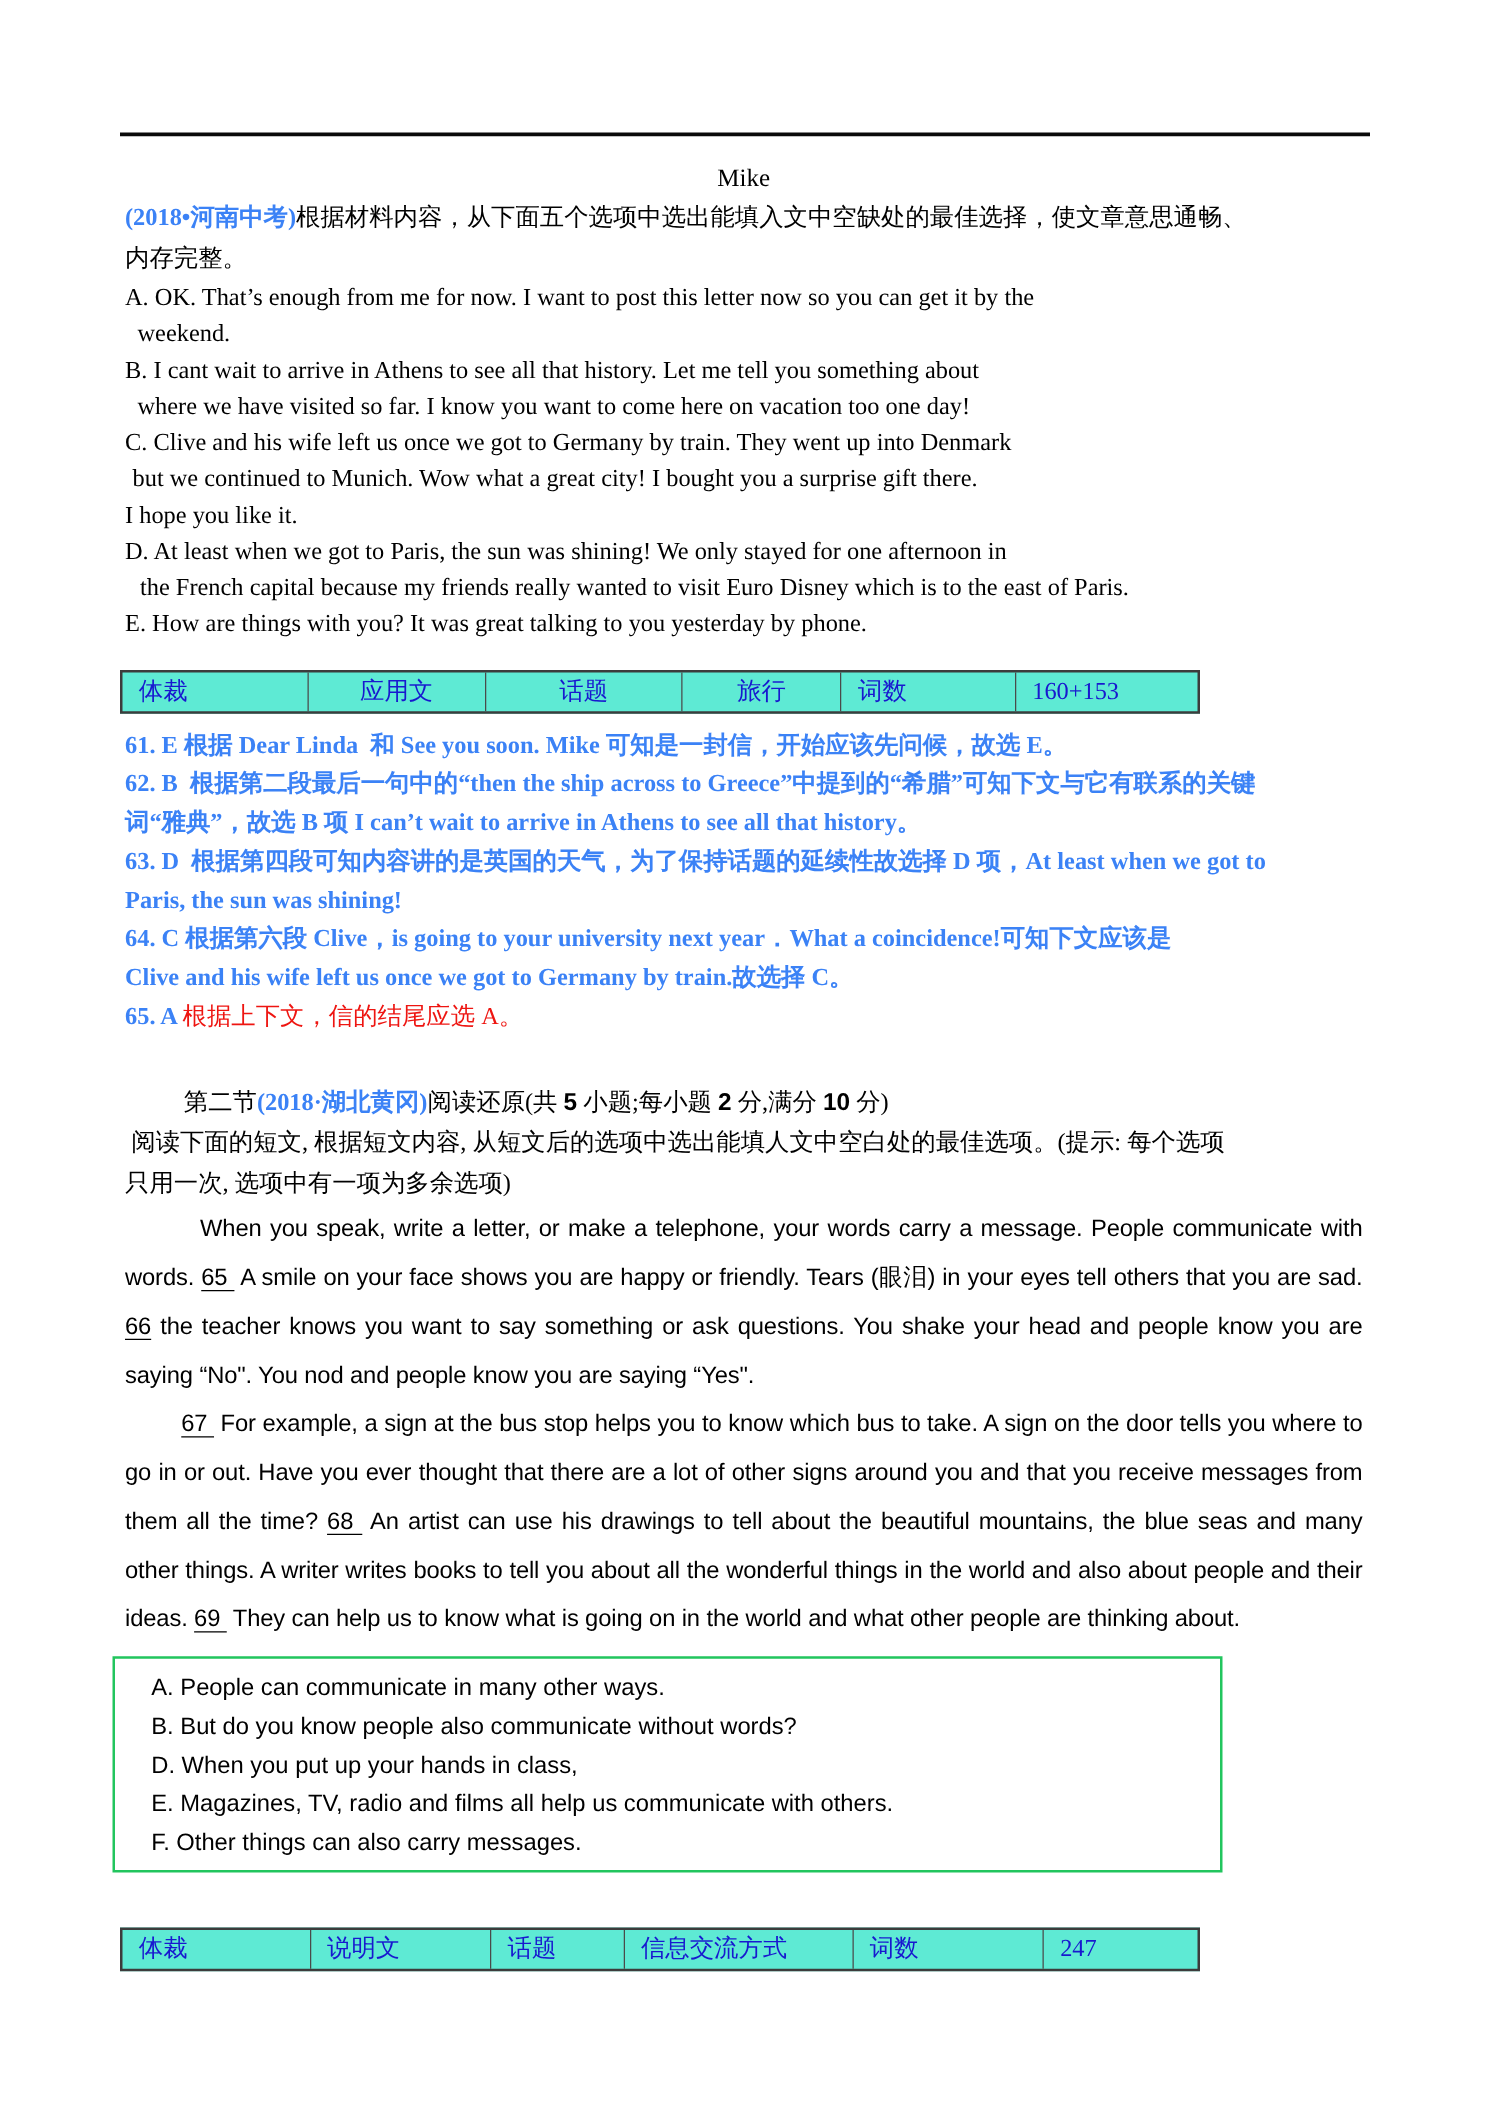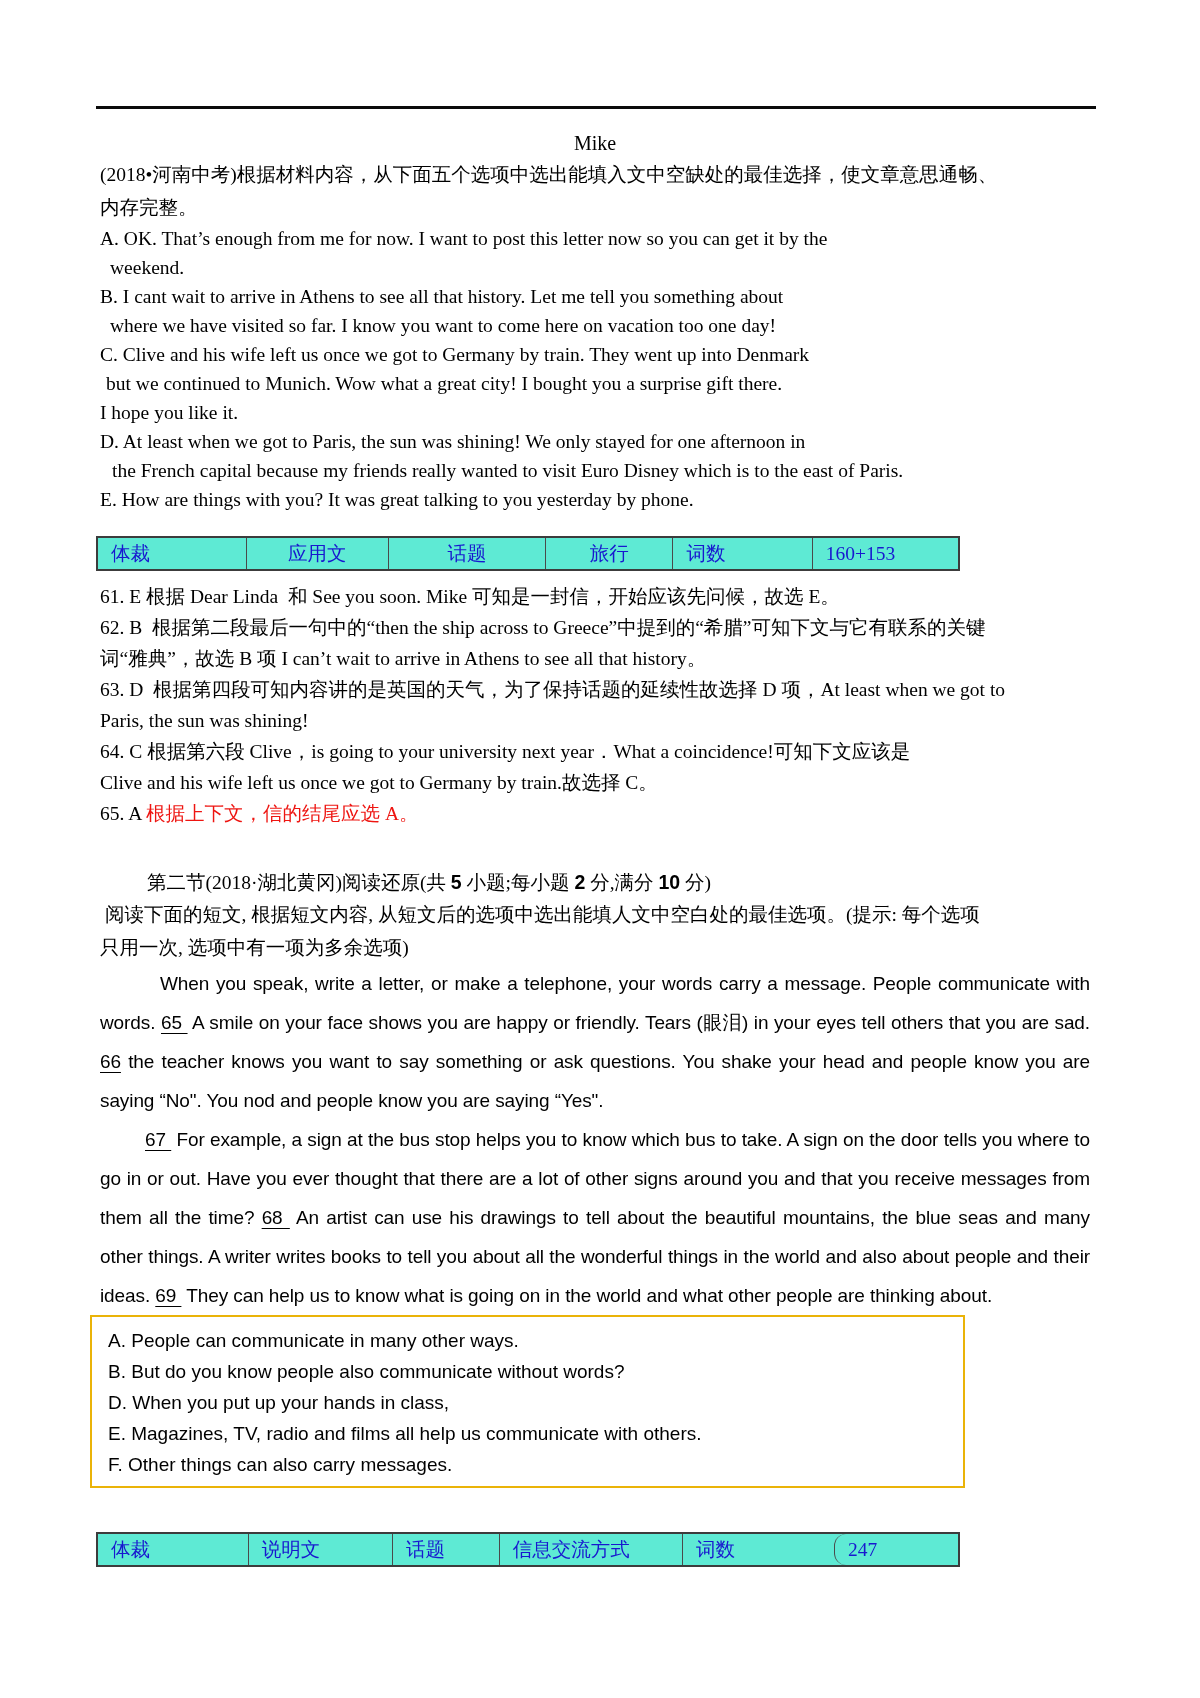--- a/index.html
+++ b/index.html
@@ -8,21 +8,21 @@
     font-family:"Liberation Serif","DejaVu Serif",serif;color:#000;
     position:relative;
   }
   .content{margin-left:100px;width:990px;}
   .rule{margin-top:106px;margin-left:-4px;width:1000px;height:3px;background:#0a0a0a;}
   .title{margin-top:20px;text-align:center;font-size:20px;line-height:29px;}
   .intro .line{line-height:33px;}
   .serif-lines{font-size:19.5px;}
   .opt-lines .line{line-height:29px;}
   .line{white-space:pre;font-size:19.5px;}
-  .blue{color:#000000;}
+  .blue{color:#3b82f6;font-weight:bold;}
   .red{color:#ee1511;}
   .num{font-family:"Liberation Sans","DejaVu Sans",sans-serif;font-weight:600;}
   .answers{margin-top:10px;}
   .answers .line{line-height:31px;}
   .doc-table{
     display:flex;margin-left:-4px;width:864px;border:2px solid #3c3c3c;
     background:#5eead4;box-sizing:border-box;
   }
   .doc-table .cell{
     height:31px;line-height:31px;font-size:19.5px;color:#1818cf;
@@ -36,22 +36,22 @@
   .sec2-intro .line{line-height:33px;}
   .body-para{
     font-family:"Liberation Sans","DejaVu Sans",sans-serif;
     font-size:19px;line-height:39px;text-align:justify;margin:0;
     letter-spacing:-0.1px;
   }
   .body-para .blank{text-decoration:underline;text-underline-offset:4px;}
   .indent1{text-indent:60px;}
   .indent2{text-indent:45px;}
   .options-box{
-    margin-left:-10px;width:855px;
-    border:2px solid #eab308;padding:8px 0 6px 16px;box-sizing:content-box;
+    margin-top:10px;margin-left:-10px;width:855px;
+    border:2px solid #22c55e;padding:8px 0 6px 29px;box-sizing:content-box;
     font-family:"Liberation Sans","DejaVu Sans",sans-serif;
   }
   .options-box .box-line{font-size:19px;line-height:31px;white-space:pre;}
   .t2{margin-top:44px;}
 </style>
 </head>
 <body>
 
 <div class="page">
   <div class="content">
@@ -118,17 +118,17 @@
         <div class="box-line">E. Magazines, TV, radio and films all help us communicate with others.</div>
         <div class="box-line">F. Other things can also carry messages.</div>
       </div>
 
     <div class="doc-table t2">
         <div class="cell pad" style="flex: 0 0 17.4%; text-align: left;">体裁</div>
         <div class="cell pad" style="flex: 0 0 16.8%; text-align: left;">说明文</div>
         <div class="cell pad" style="flex: 0 0 12.4%; text-align: left;">话题</div>
         <div class="cell pad" style="flex: 0 0 21.3%; text-align: left;">信息交流方式</div>
         <div class="cell pad" style="flex: 0 0 17.7%; text-align: left;">词数</div>
-        <div class="cell pad" style="flex: 0 0 14.4%; text-align: left; border-radius: 12px;">247</div>
+        <div class="cell pad" style="flex: 0 0 14.4%; text-align: left;">247</div>
       </div>
 
   </div>
 </div>
 
 </body></html>

